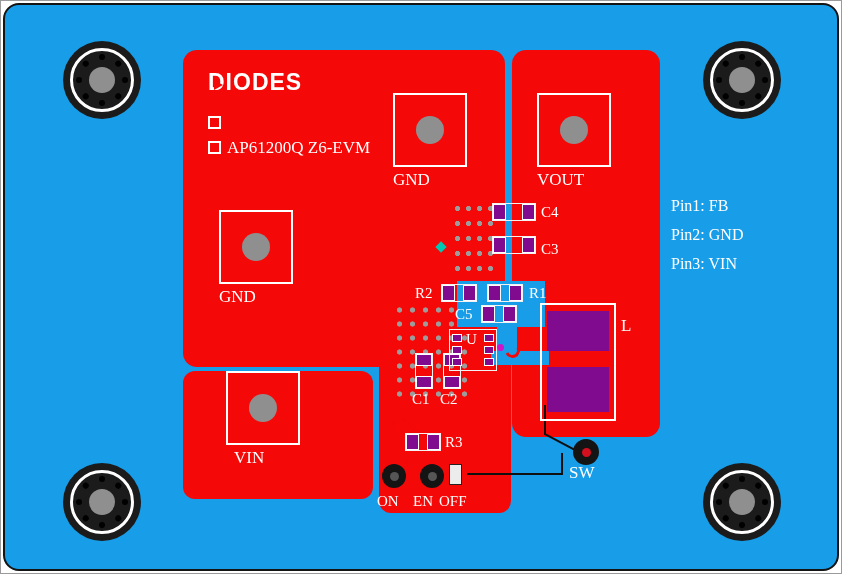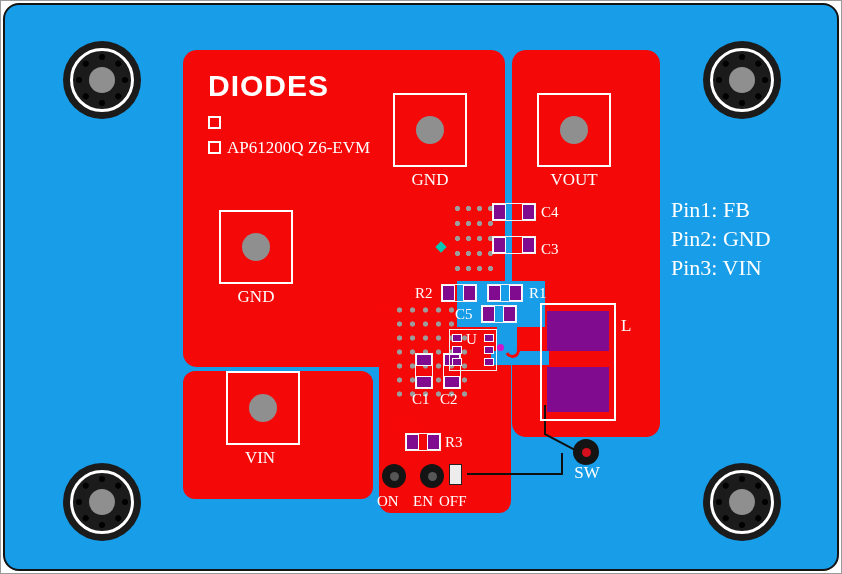--- a/index.html
+++ b/index.html
@@ -4,21 +4,21 @@
 <style>
   html,body{margin:0;padding:0;background:#fff;}
   #screen{position:relative;width:842px;height:574px;background:#fff;border:1px solid #9a9a9a;box-sizing:border-box;overflow:hidden;}
   #board{position:absolute;left:2px;top:2px;width:836px;height:568px;background:var(--blue,#189de8);
          border:2px solid #141414;border-radius:16px;box-sizing:border-box;overflow:hidden;
          font-family:"Liberation Serif",serif;}
   .pour{position:absolute;background:var(--red,#f50808);}
   .bluepatch{position:absolute;background:var(--blue,#189de8);}
   .vias{position:absolute;background-image:radial-gradient(circle,var(--via,#9c9c9c) 2.3px,transparent 2.9px);}
   .silk{position:absolute;color:#fff;font-size:15px;line-height:1.1;white-space:nowrap;}
-  .silk.c{text-align:center;}
+  .silk.c{text-align:left;}
   .silk.big{font-size:17px;}
   .bigpad{position:absolute;width:74px;height:74px;border:2px solid #fff;box-sizing:border-box;
           display:flex;align-items:center;justify-content:center;}
   .bigpad i{display:block;width:28px;height:28px;border-radius:50%;background:#8f8f8f;}
   .cmp{position:absolute;border:1px solid #f2f2f2;box-sizing:border-box;display:flex;justify-content:space-between;}
   .cmp i{display:block;background:var(--purple,#800b8f);border:1px solid #fff;box-sizing:border-box;}
   .cmp.h i{width:13px;height:100%;}
   .cmp.v{flex-direction:column;}
   .cmp.v i{width:100%;height:12px;}
   .uonly{position:absolute;border:1px solid #f2f2f2;box-sizing:border-box;}
@@ -32,27 +32,27 @@
   .trace{position:absolute;}
   .trace.red{background:var(--red,#f50808);}
   .trace.blk{background:#101010;}
   .jpad{position:absolute;width:24px;height:24px;border-radius:50%;background:#141414;
         display:flex;align-items:center;justify-content:center;}
   .jpad i{display:block;width:9px;height:9px;border-radius:50%;background:#565656;}
   .swpad{position:absolute;left:568px;top:434px;width:26px;height:26px;border-radius:50%;background:#141414;
          display:flex;align-items:center;justify-content:center;}
   .swpad i{display:block;width:9px;height:9px;border-radius:50%;background:#d40f1e;}
   .logo{position:absolute;left:203px;top:66px;color:#fff;font-family:"Liberation Sans",sans-serif;
-        font-weight:900;font-size:30px;letter-spacing:1px;line-height:1;}
+        font-weight:900;font-size:23px;letter-spacing:1px;line-height:1;}
   .logo .tri{position:absolute;left:6px;top:9px;width:0;height:0;
              border-top:5px solid transparent;border-bottom:5px solid transparent;
              border-left:9px solid var(--red,#f50808);}
   .chk{position:absolute;width:13px;height:13px;border:2px solid #fff;box-sizing:border-box;}
   .pinlist{position:absolute;left:666px;top:192px;}
-  .pinline{height:29px;font-size:22px;color:#fff;white-space:nowrap;}
+  .pinline{height:29px;font-size:16px;color:#fff;white-space:nowrap;}
   .teal{position:absolute;left:432px;top:238px;width:8px;height:8px;background:#00c8b4;transform:rotate(45deg);}
   .mdot{position:absolute;left:492px;top:339px;width:7px;height:7px;border-radius:50%;background:#d014c8;}
   .redarc{position:absolute;left:500px;top:338px;width:15px;height:15px;border:3px solid var(--red,#f50808);
           border-left-color:transparent;border-top-color:transparent;border-radius:50%;transform:rotate(20deg);box-sizing:border-box;}
 </style>
 </head>
 <body>
 
 <div id="screen">
 <div id="board">
@@ -136,21 +136,21 @@
   <div class="bigpad" style="left:214px;top:205px">
         <i></i>
       </div>
   <div class="bigpad" style="left:221px;top:366px">
         <i></i>
       </div>
 
   <div class="silk big c" style="left:388px;top:166px;width:74px">GND</div>
   <div class="silk big c" style="left:532px;top:166px;width:74px">VOUT</div>
   <div class="silk big c" style="left:214px;top:283px;width:74px">GND</div>
-  <div class="silk big c" style="left:218px;top:444px;width:74px">VIN</div>
+  <div class="silk big c" style="left:229px;top:444px;width:74px">VIN</div>
 
   <div class="cmp h" style="left:487px;top:198px;width:44px;height:18px">
         <i></i>
         <i></i>
       </div>
   <div class="cmp h" style="left:487px;top:231px;width:44px;height:18px">
         <i></i>
         <i></i>
       </div>
   <div class="cmp h" style="left:436px;top:279px;width:36px;height:18px">

